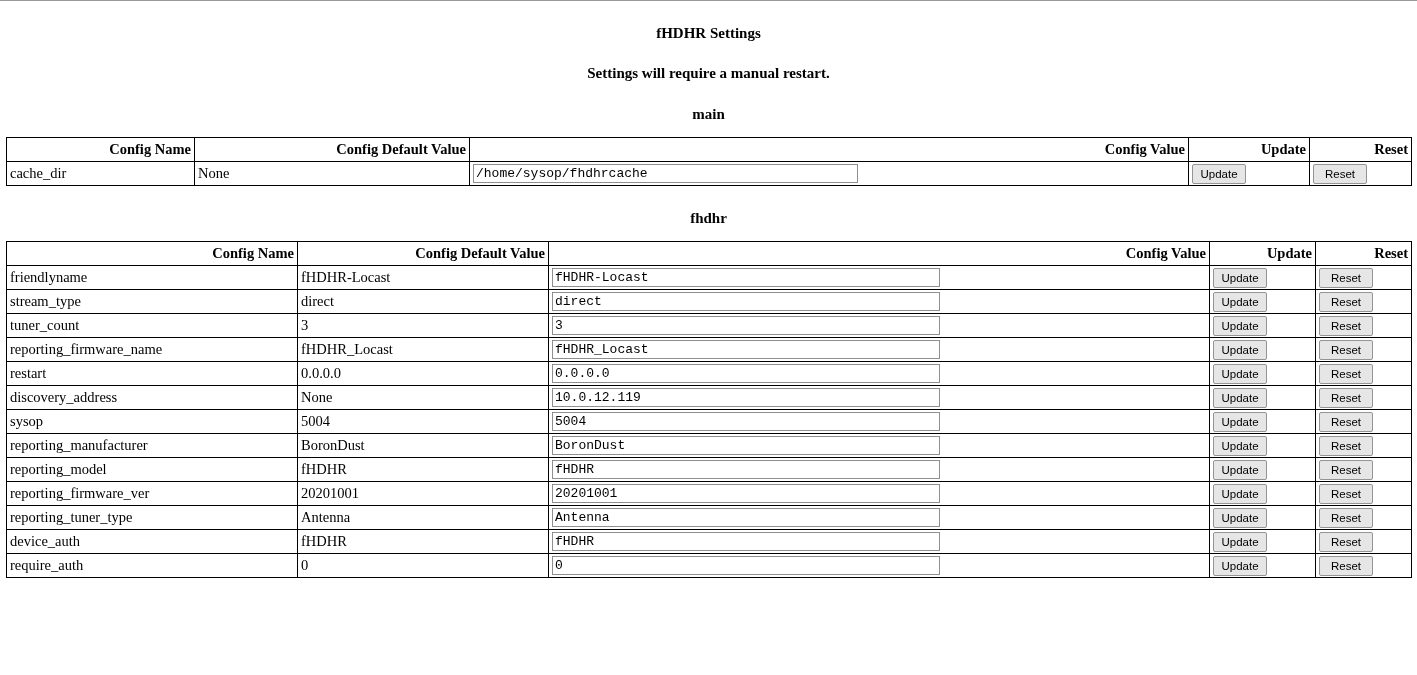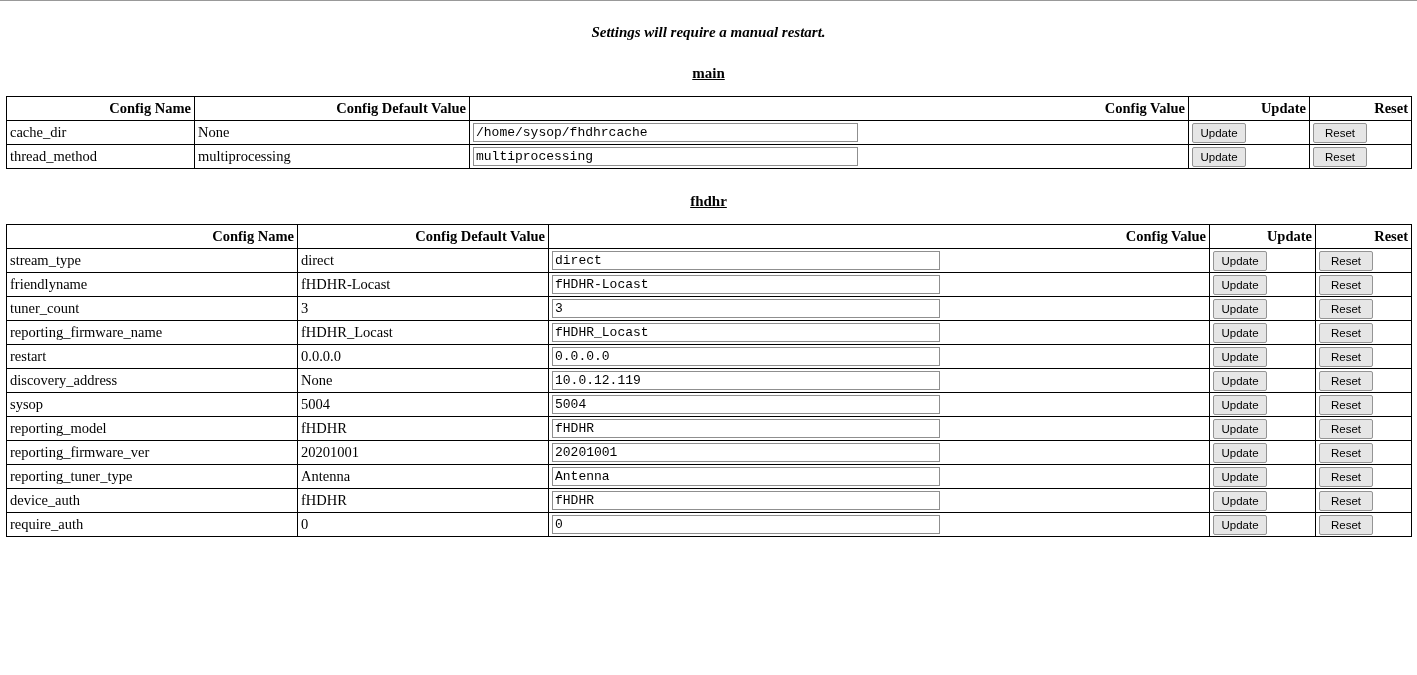--- a/index.html
+++ b/index.html
@@ -29,27 +29,25 @@
     margin: 0;
   }
   h1.title {
     font-size: 15px;
     padding-top: 24px;
     padding-bottom: 0;
   }
   h2.subtitle {
     font-size: 15px;
     padding-top: 23px;
-    font-style: italic;
   }
   h3.section {
     font-size: 15px;
     padding-top: 24px;
     padding-bottom: 14px;
-    text-decoration: underline;
   }
   table.cfg {
     border-collapse: collapse;
     width: 100%;
     border: 1px solid #000000;
     table-layout: fixed;
   }
   table.cfg th, table.cfg td {
     border: 1px solid #000000;
     padding: 1px 3px;
@@ -109,20 +107,21 @@
   table.fhdhr col.c5 { width: 96px; }
   table.fhdhr input.val { width: 388px; }
 </style>
 </head>
 <body>
 
 <div class="top-rule"></div>
 
 <div class="page">
 
+  <h1 class="title">fHDHR Settings</h1>
   <h2 class="subtitle">Settings will require a manual restart.</h2>
 
   <h3 class="section">main</h3>
   <table class="cfg main">
     <colgroup>
       <col class="c1">
         <col class="c2">
         <col class="c3">
         <col class="c4">
         <col class="c5">
@@ -143,33 +142,20 @@
         <td>
           <input class="val" type="text" value="/home/sysop/fhdhrcache" style="">
         </td>
         <td class="btn-cell">
           <button class="btn">Update</button>
         </td>
         <td class="btn-cell">
           <button class="btn">Reset</button>
         </td>
       </tr>
-      <tr>
-        <td>thread_method</td>
-        <td>multiprocessing</td>
-        <td>
-          <input class="val" type="text" value="multiprocessing" style="">
-        </td>
-        <td class="btn-cell">
-          <button class="btn">Update</button>
-        </td>
-        <td class="btn-cell">
-          <button class="btn">Reset</button>
-        </td>
-      </tr>
     </tbody>
   </table>
 
   <h3 class="section">fhdhr</h3>
   <table class="cfg fhdhr">
     <colgroup>
       <col class="c1">
         <col class="c2">
         <col class="c3">
         <col class="c4">
@@ -179,34 +165,34 @@
       <tr>
         <th>Config Name</th>
         <th>Config Default Value</th>
         <th>Config Value</th>
         <th>Update</th>
         <th>Reset</th>
       </tr>
     </thead>
     <tbody>
       <tr>
+        <td>friendlyname</td>
+        <td>fHDHR-Locast</td>
+        <td><input class="val" type="text" value="fHDHR-Locast" style=""></td>
+        <td class="btn-cell"><button class="btn">Update</button></td>
+        <td class="btn-cell"><button class="btn">Reset</button></td>
+      </tr>
+      <tr>
         <td>stream_type</td>
         <td>direct</td>
         <td><input class="val" type="text" value="direct" style=""></td>
         <td class="btn-cell"><button class="btn">Update</button></td>
         <td class="btn-cell"><button class="btn">Reset</button></td>
       </tr>
       <tr>
-        <td>friendlyname</td>
-        <td>fHDHR-Locast</td>
-        <td><input class="val" type="text" value="fHDHR-Locast" style=""></td>
-        <td class="btn-cell"><button class="btn">Update</button></td>
-        <td class="btn-cell"><button class="btn">Reset</button></td>
-      </tr>
-      <tr>
         <td>tuner_count</td>
         <td>3</td>
         <td><input class="val" type="text" value="3" style=""></td>
         <td class="btn-cell"><button class="btn">Update</button></td>
         <td class="btn-cell"><button class="btn">Reset</button></td>
       </tr>
       <tr>
         <td>reporting_firmware_name</td>
         <td>fHDHR_Locast</td>
         <td><input class="val" type="text" value="fHDHR_Locast" style=""></td>
@@ -228,20 +214,27 @@
         <td class="btn-cell"><button class="btn">Reset</button></td>
       </tr>
       <tr>
         <td>sysop</td>
         <td>5004</td>
         <td><input class="val" type="text" value="5004" style=""></td>
         <td class="btn-cell"><button class="btn">Update</button></td>
         <td class="btn-cell"><button class="btn">Reset</button></td>
       </tr>
       <tr>
+        <td>reporting_manufacturer</td>
+        <td>BoronDust</td>
+        <td><input class="val" type="text" value="BoronDust" style=""></td>
+        <td class="btn-cell"><button class="btn">Update</button></td>
+        <td class="btn-cell"><button class="btn">Reset</button></td>
+      </tr>
+      <tr>
         <td>reporting_model</td>
         <td>fHDHR</td>
         <td><input class="val" type="text" value="fHDHR" style=""></td>
         <td class="btn-cell"><button class="btn">Update</button></td>
         <td class="btn-cell"><button class="btn">Reset</button></td>
       </tr>
       <tr>
         <td>reporting_firmware_ver</td>
         <td>20201001</td>
         <td><input class="val" type="text" value="20201001" style=""></td>

